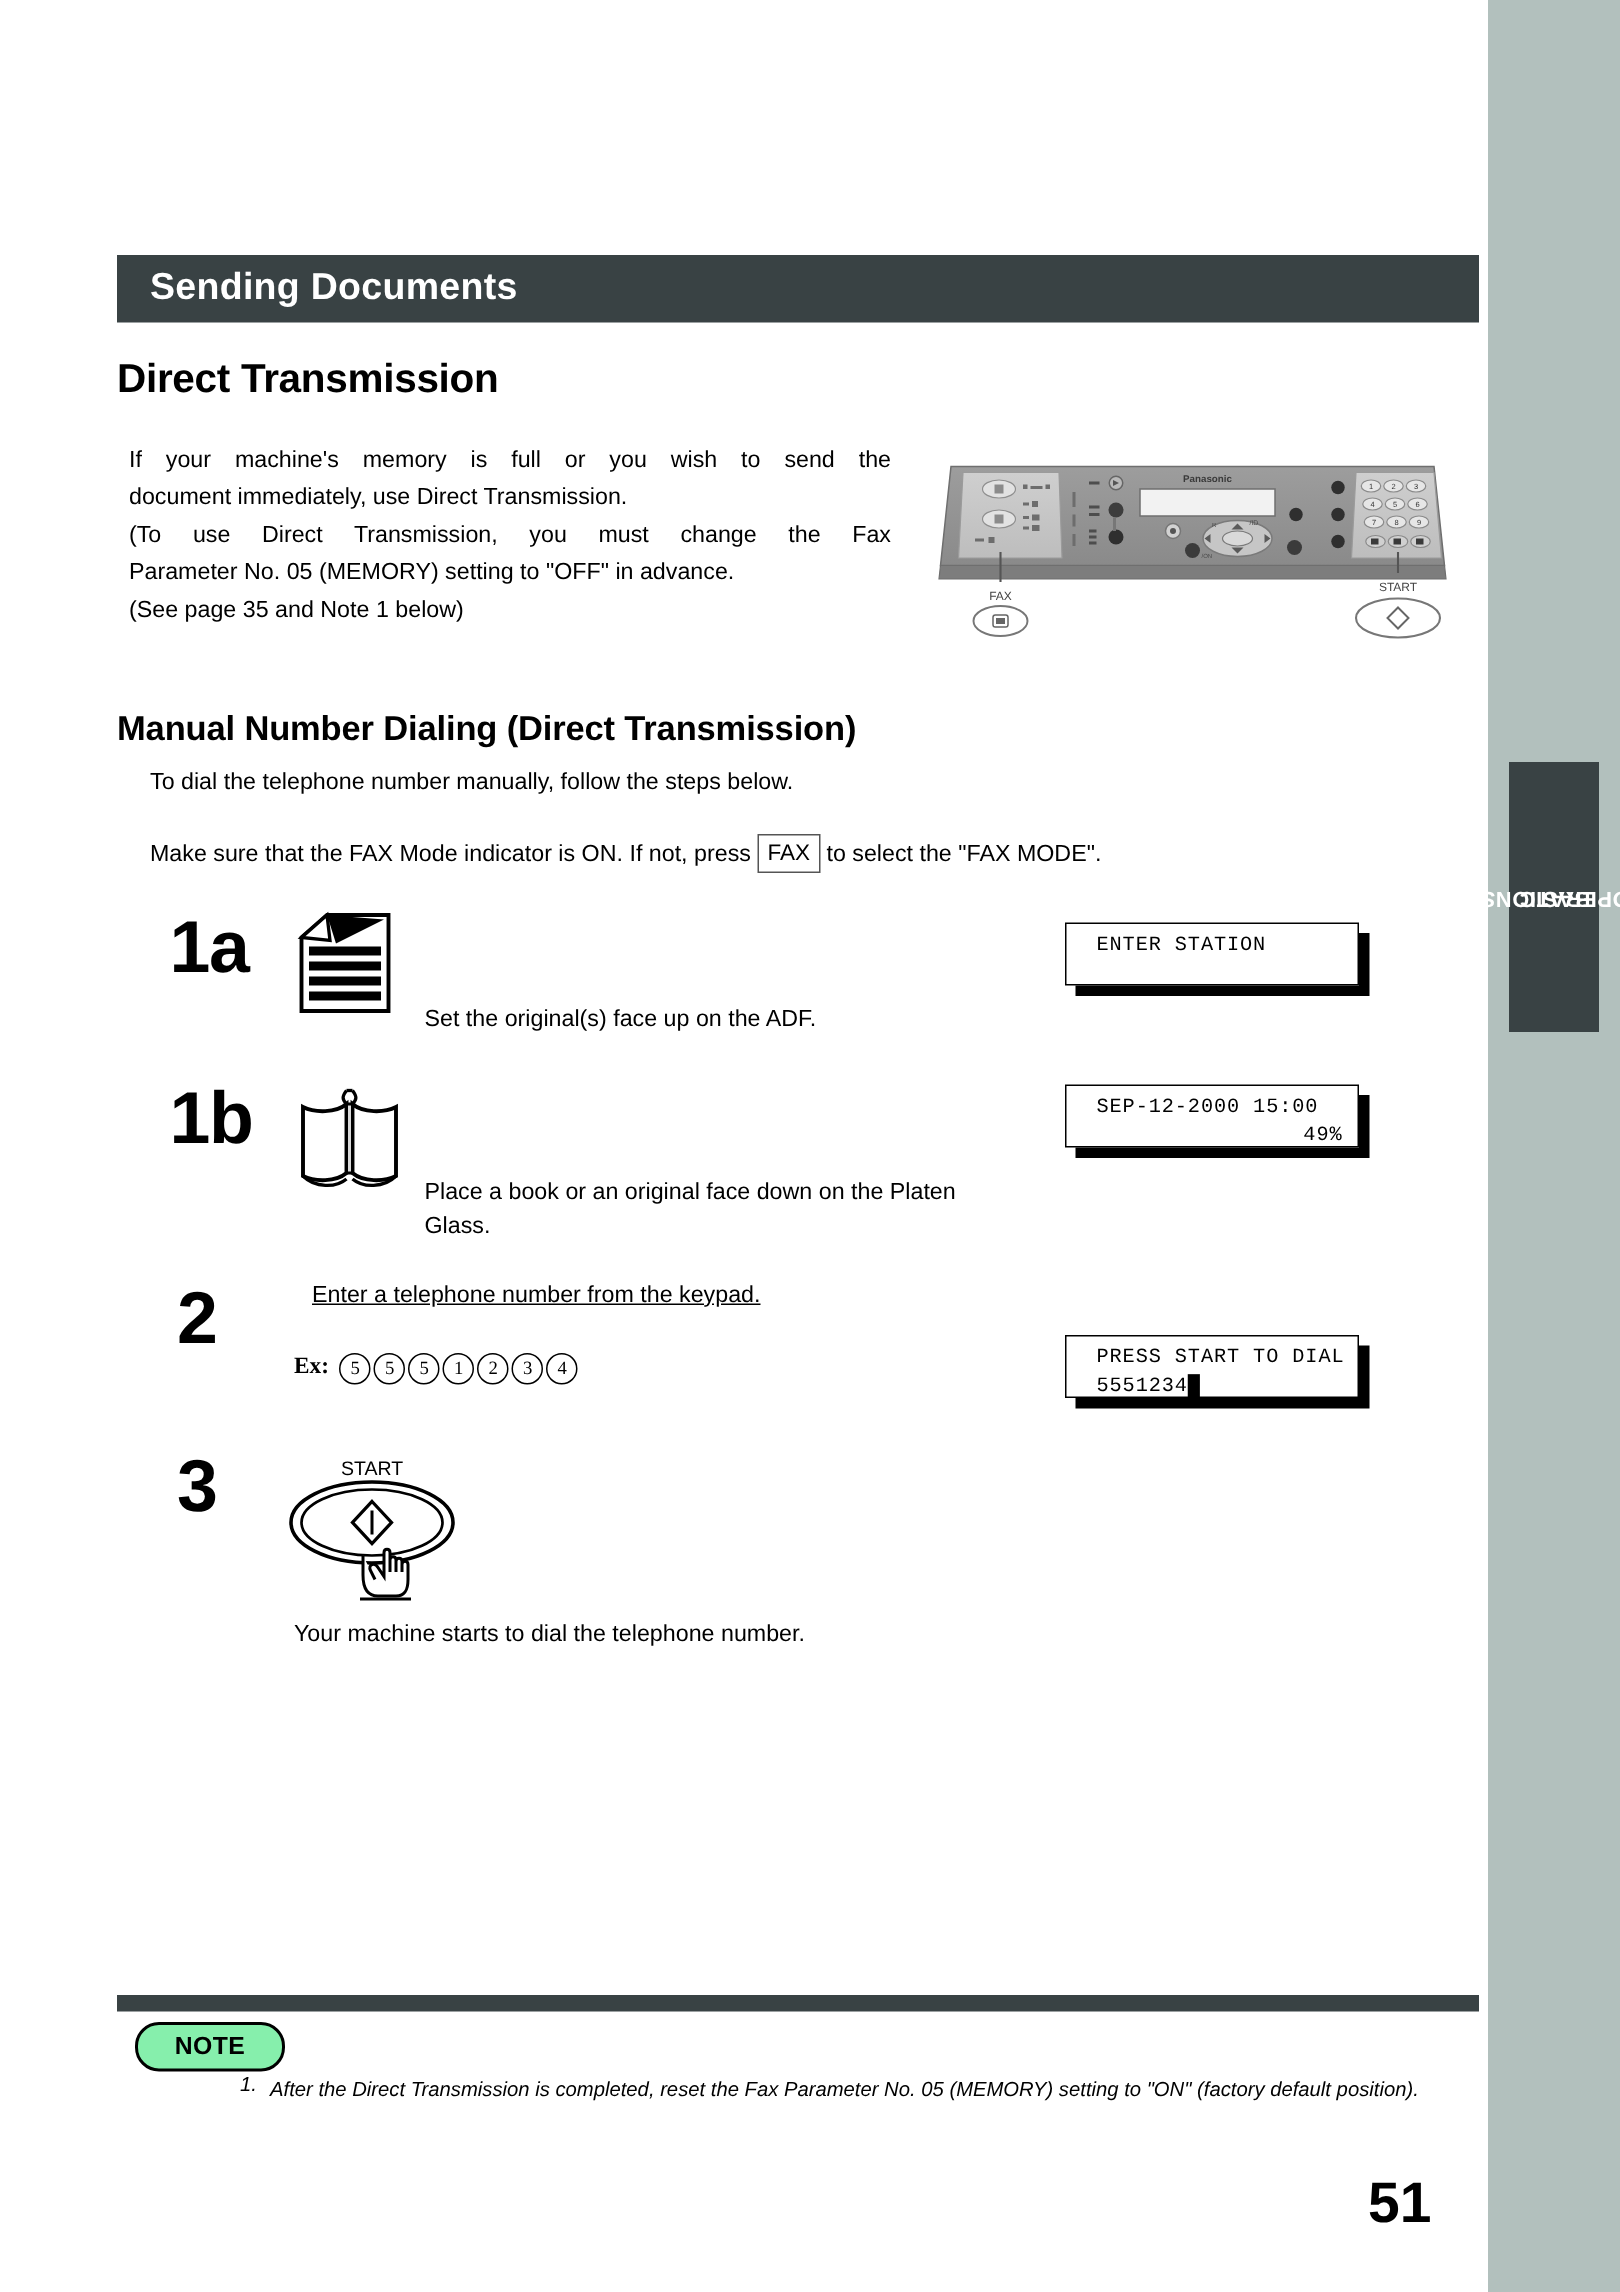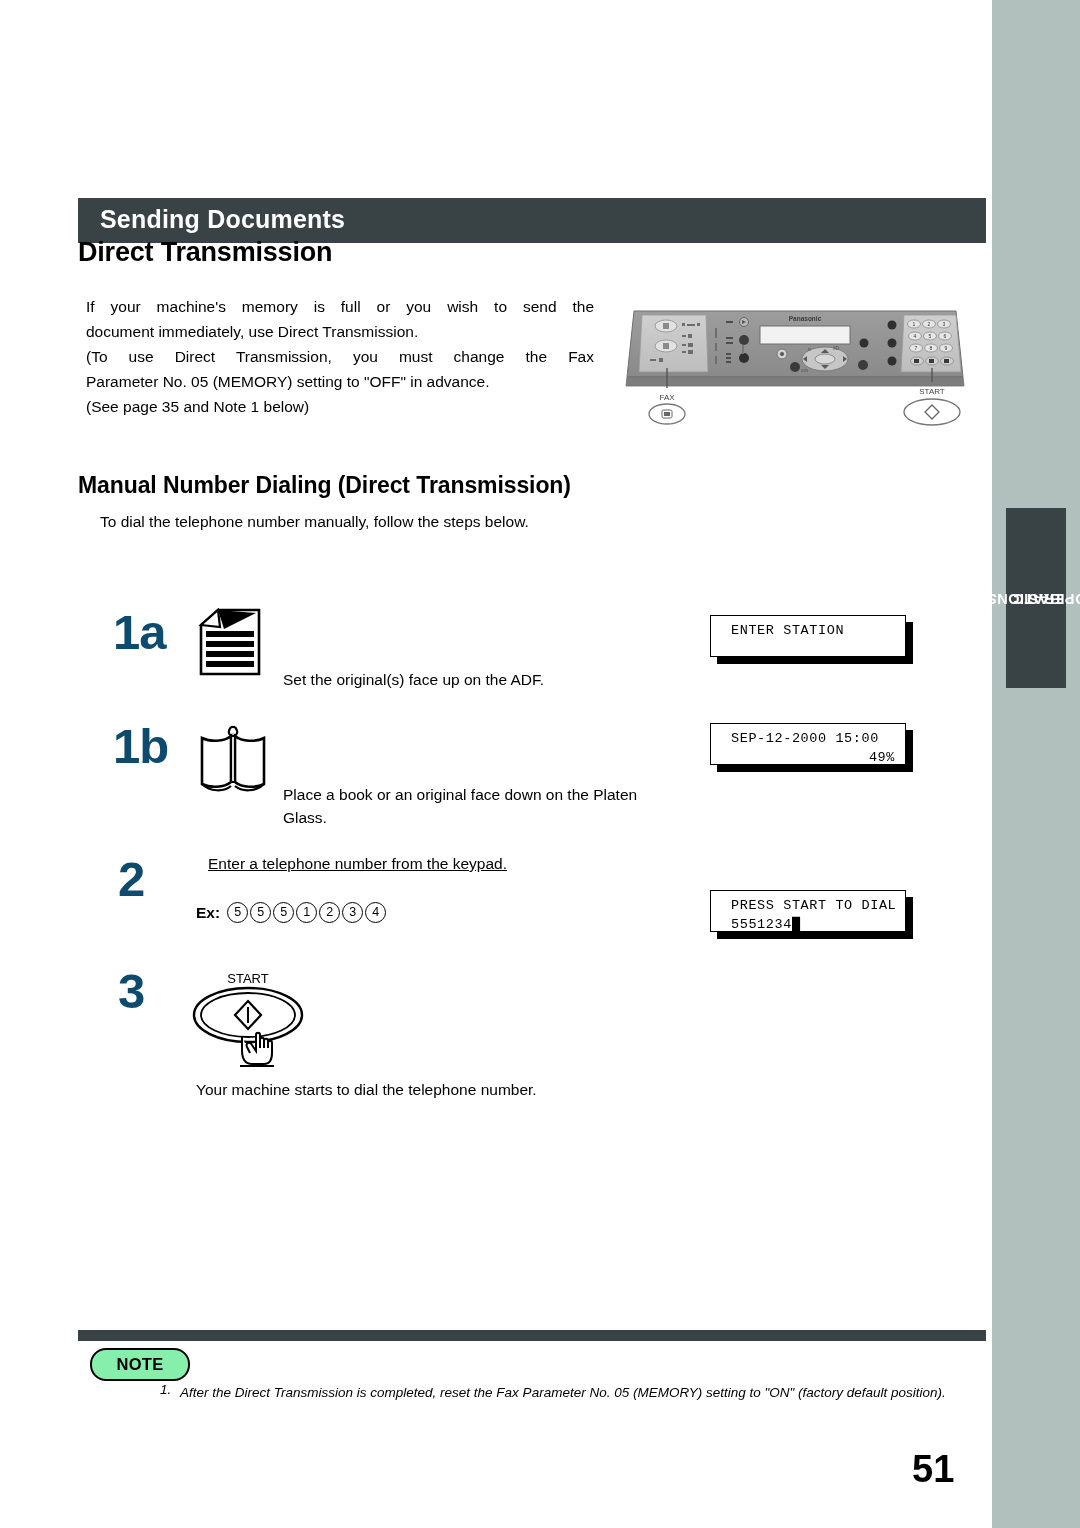--- a/index.html
+++ b/index.html
@@ -12,21 +12,20 @@
   
   .right-band{
     position:absolute;left:992px;top:0;width:88px;height:1528px;
     background:#b2c0bd;
   }
 
   
   .header-bar{
     position:absolute;left:78px;top:170px;width:908px;height:45px;
     background:#394244;
-    margin-top:28px;
   }
   .header-bar .title{
     position:absolute;left:22px;top:7px;
     font-size:25px;font-weight:bold;color:#ffffff;letter-spacing:.2px;
   }
 
   
   .h1{
     position:absolute;left:78px;top:237px;
     font-size:27px;font-weight:bold;letter-spacing:-.2px;
@@ -54,37 +53,37 @@
     font-size:15.5px;line-height:24px;white-space:nowrap;
   }
   .key-box{
     display:inline-block;border:1.6px solid #555;
     padding:0px 6px;margin:0 4px;font-size:15px;
     position:relative;top:-1px;background:#fff;
   }
 
   
   .step-num{
-    position:absolute;font-weight:bold;color:#0c4a6e;
+    position:absolute;font-weight:bold;color:#000000;
     font-family:"Liberation Sans", sans-serif;
   }
   .s1a{left:113px;top:604px;font-size:49px;letter-spacing:-1px;}
   .s1b{left:113px;top:718px;font-size:49px;letter-spacing:-1px;}
   .s2 {left:118px;top:851px;font-size:49px;}
   .s3 {left:118px;top:963px;font-size:49px;}
 
   .step-text{position:absolute;font-size:15.5px;line-height:23px;}
   .t1a{left:283px;top:668px;}
   .t1b{left:283px;top:783px;width:380px;}
   .t2 {left:208px;top:852px;text-decoration:underline;}
   .t3 {left:196px;top:1078px;}
 
   .ex-row{
     position:absolute;left:196px;top:902px;
-    display:flex;align-items:center;gap:0px;
+    display:flex;gap:0px;font-family:Liberation Serif, serif;
   }
   .ex-label{font-size:15.5px;font-weight:bold;margin-right:7px;}
   .digit{
     width:19px;height:19px;border:1.3px solid #000;border-radius:50%;
     font-size:12.5px;display:flex;align-items:center;justify-content:center;
     margin-right:2px;line-height:1;
   }
 
   
   .doc-icon{position:absolute;left:196px;top:607px;}
@@ -295,20 +294,23 @@
       <text x="42" y="26" font-size="8" text-anchor="middle" fill="#444" font-family="Liberation Sans, sans-serif">START</text>
       <ellipse cx="42" cy="44" rx="28" ry="13" fill="none" stroke="#777" stroke-width="1.4"></ellipse>
       <path d="M42,37 l7,7 l-7,7 l-7,-7 z" fill="none" stroke="#666" stroke-width="1.3"></path>
     </svg>
   </div>
 
   <div class="h2">Manual Number Dialing (Direct Transmission)</div>
 
   <div class="lead">To dial the telephone number manually, follow the steps below.</div>
 
+  <div class="faxline">
+    <span>Make sure that the FAX Mode indicator is ON.  If not, press</span><span class="key-box">FAX</span><span>to select the "FAX MODE".</span>
+  </div>
 
   <div class="step-num s1a">1a</div>
   <div class="doc-icon">
     <svg width="76" height="72" viewBox="0 0 76 72" xmlns="http://www.w3.org/2000/svg">
       <path d="M5,18 L5,67 L63,67 L63,3 L22,3 Z" fill="#fff" stroke="#000" stroke-width="2.6"></path>
       <path d="M5,18 L22,3 L24,20 Z" fill="#fff" stroke="#000" stroke-width="2.2"></path>
       <path d="M22,3 L60,6 L28,22 Z" fill="#000"></path>
       <rect x="10" y="24" width="48" height="6" fill="#000"></rect>
       <rect x="10" y="34" width="48" height="6" fill="#000"></rect>
       <rect x="10" y="44" width="48" height="6" fill="#000"></rect>

